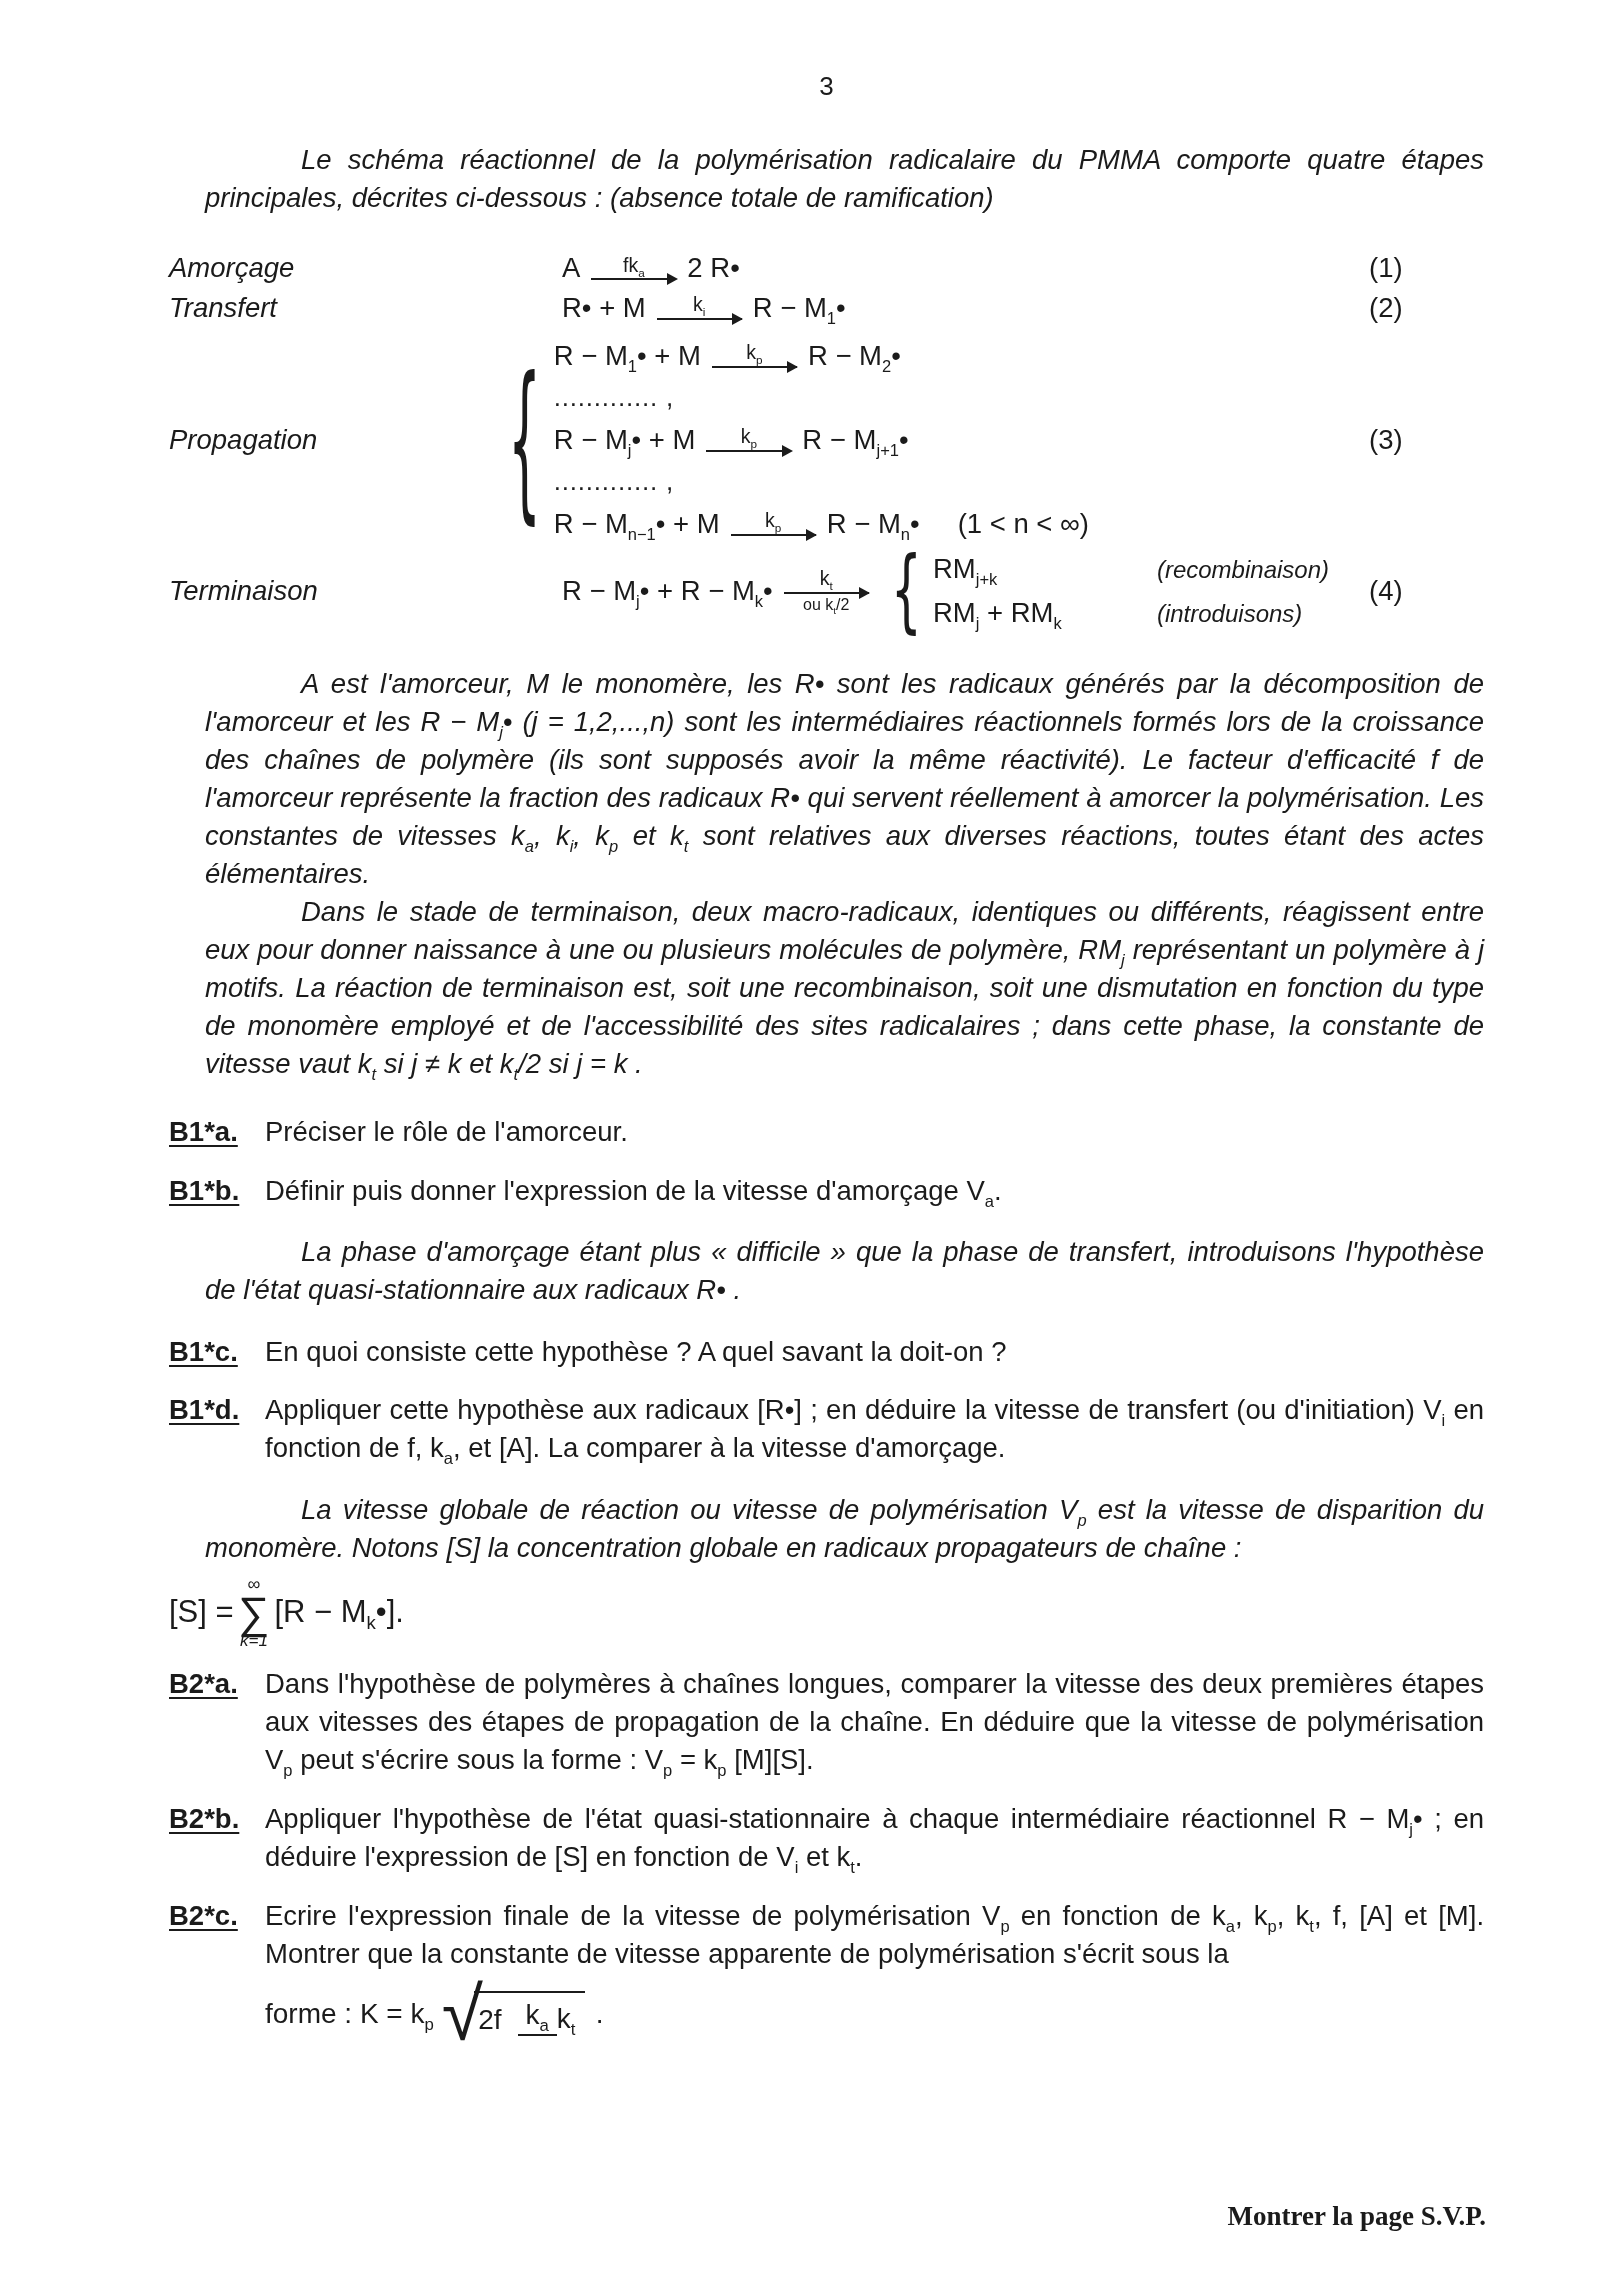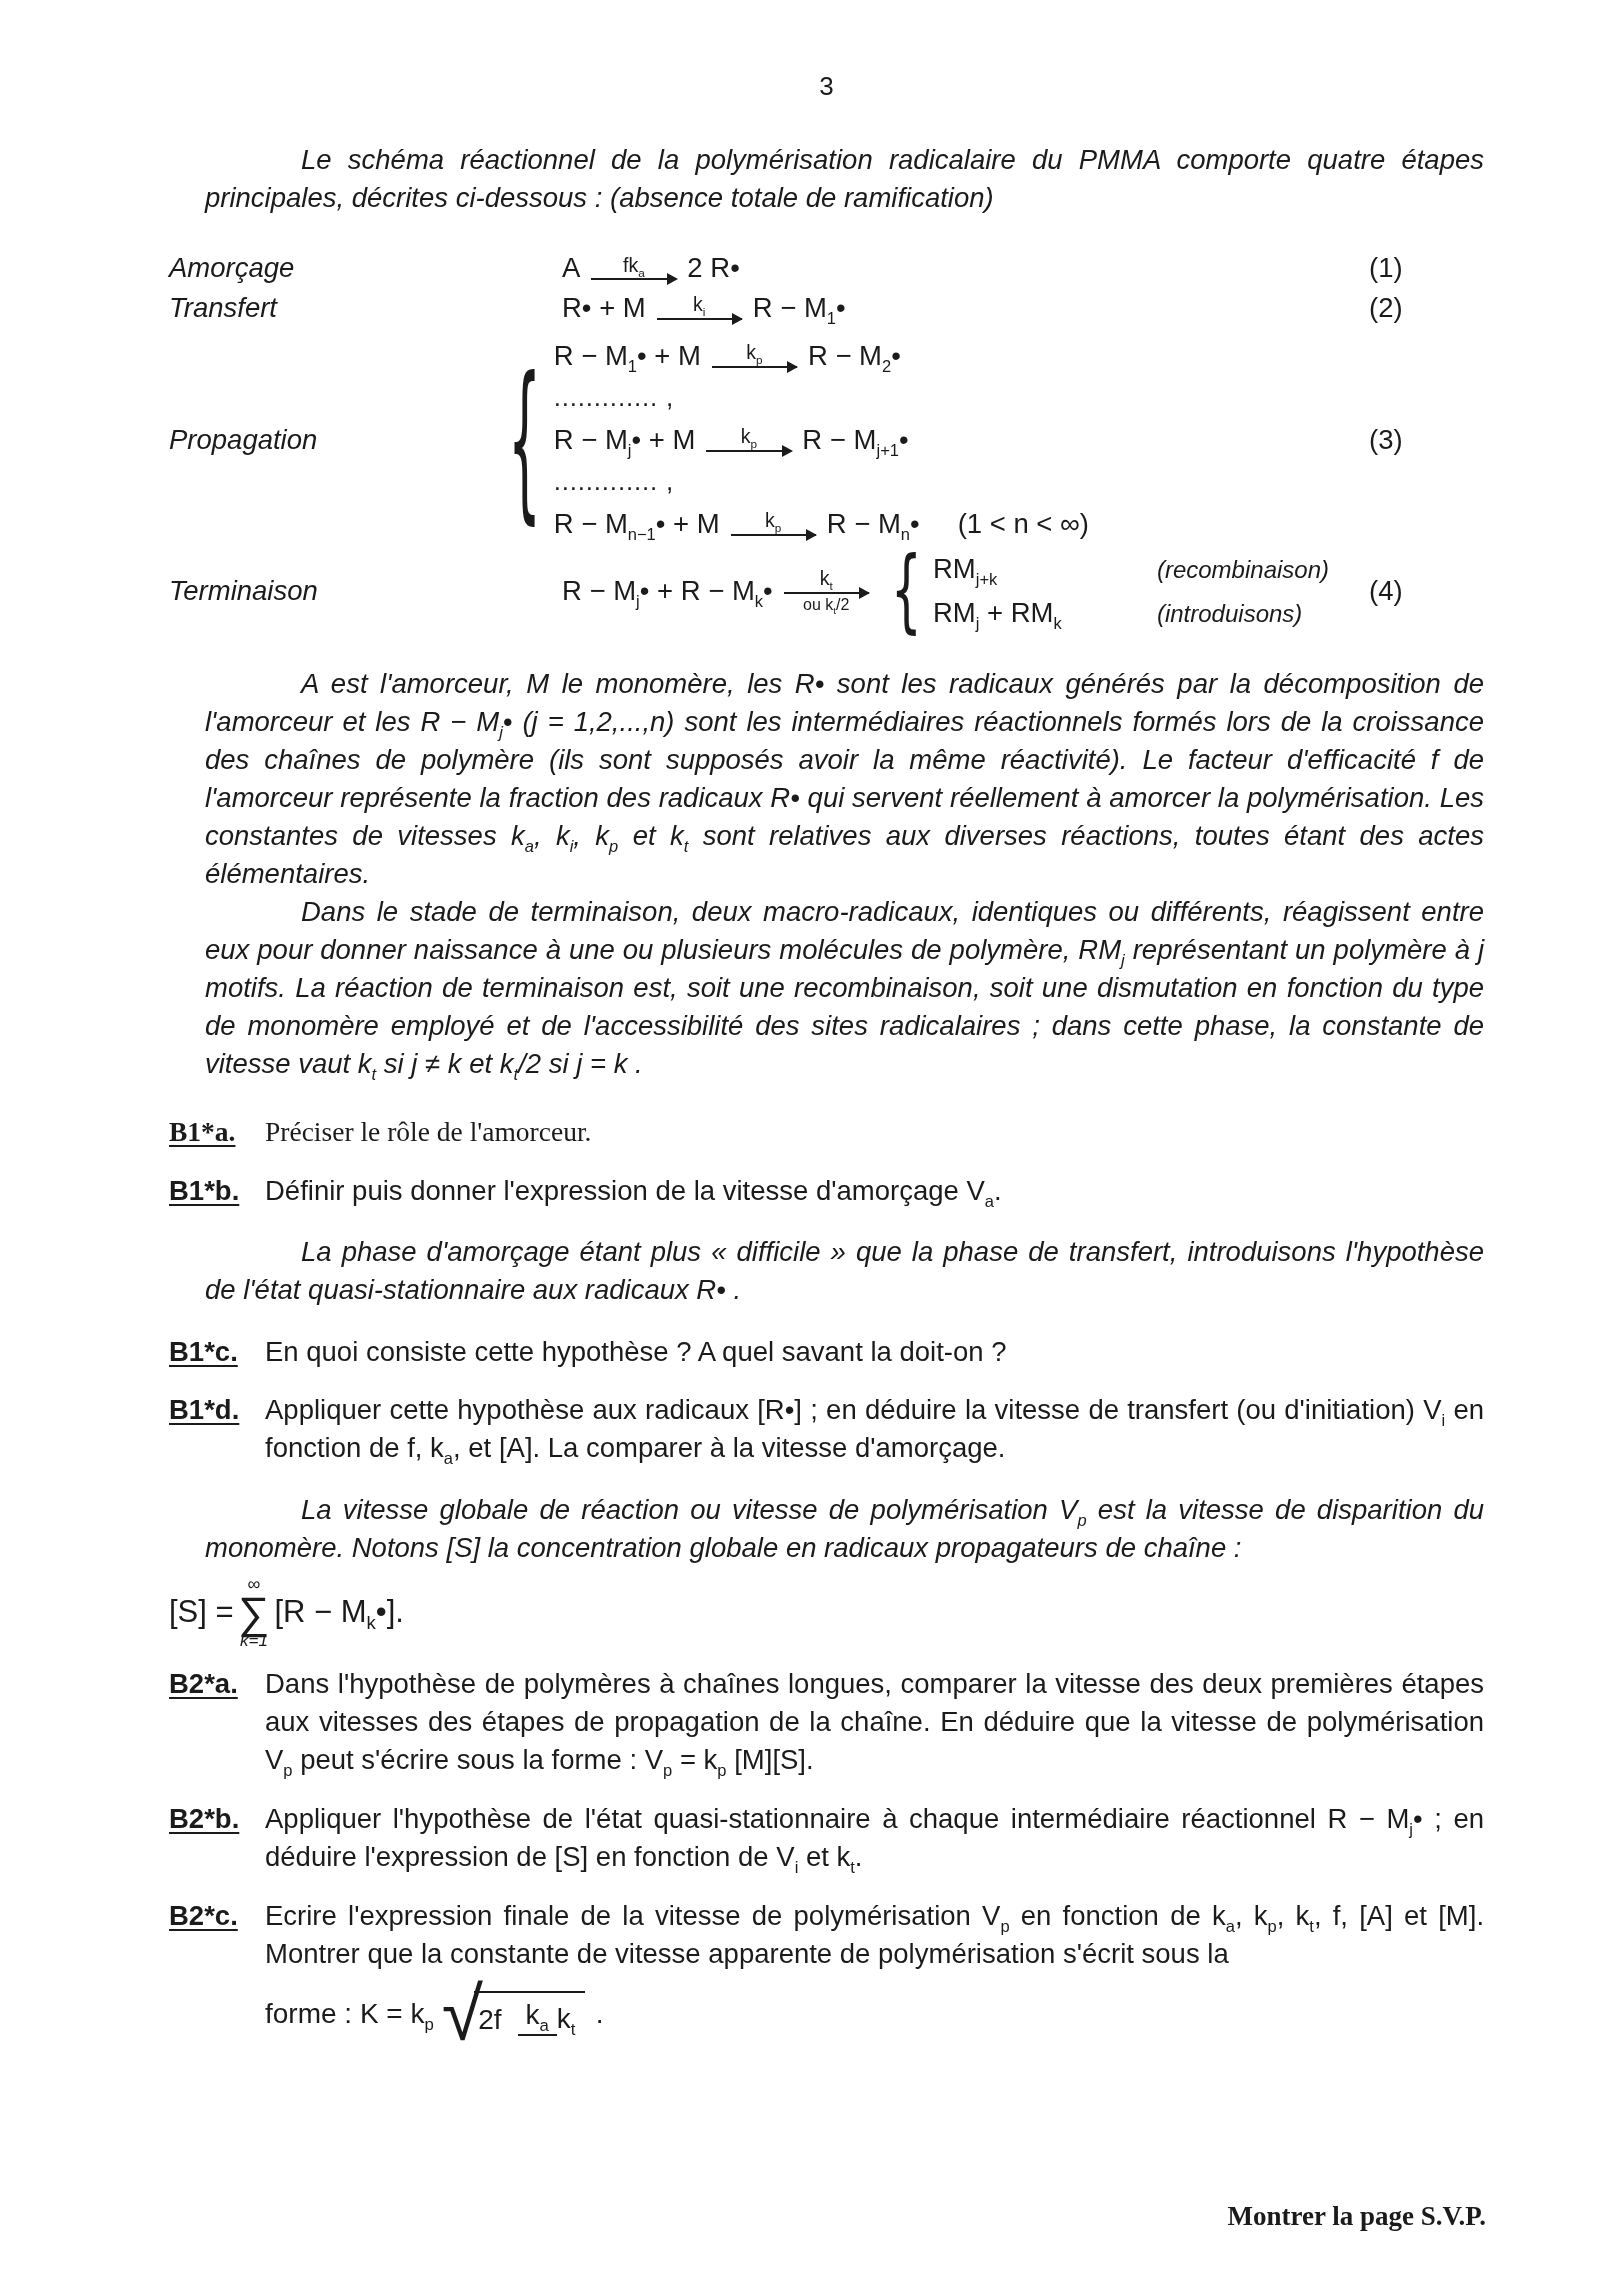--- a/index.html
+++ b/index.html
@@ -49,21 +49,21 @@
 
   .term { margin-top:12.6px; }
   .outcomes { display:flex; flex-direction:column; gap:12.6px; }
   .outcome { display:flex; align-items:baseline; }
   .oformula { min-width:224px; }
   .onote { font-style:italic; font-size:24px; white-space:nowrap; }
 
   
   .p-defs { margin-top:36px; }
   .question { display:flex; margin-top:21px; line-height:1.38; }
-  .question.first { margin-top:30px;font-family:Liberation Serif, serif; }
+  .question.first { margin-top:30px; }
   .q-label { flex:0 0 96px; font-weight:bold; text-decoration:underline;
              text-underline-offset:3.9px; }
   .q-text { flex:1; text-align:justify; }
   .note-para { margin-top:23.6px; }
 
   
   .sum-row { display:flex; align-items:center; margin-top:7.9px; }
   .big { font-size:31px; }
   .sigma-stack { display:inline-flex; flex-direction:column; align-items:center;
                  line-height:1; margin:0 4.7px; }

